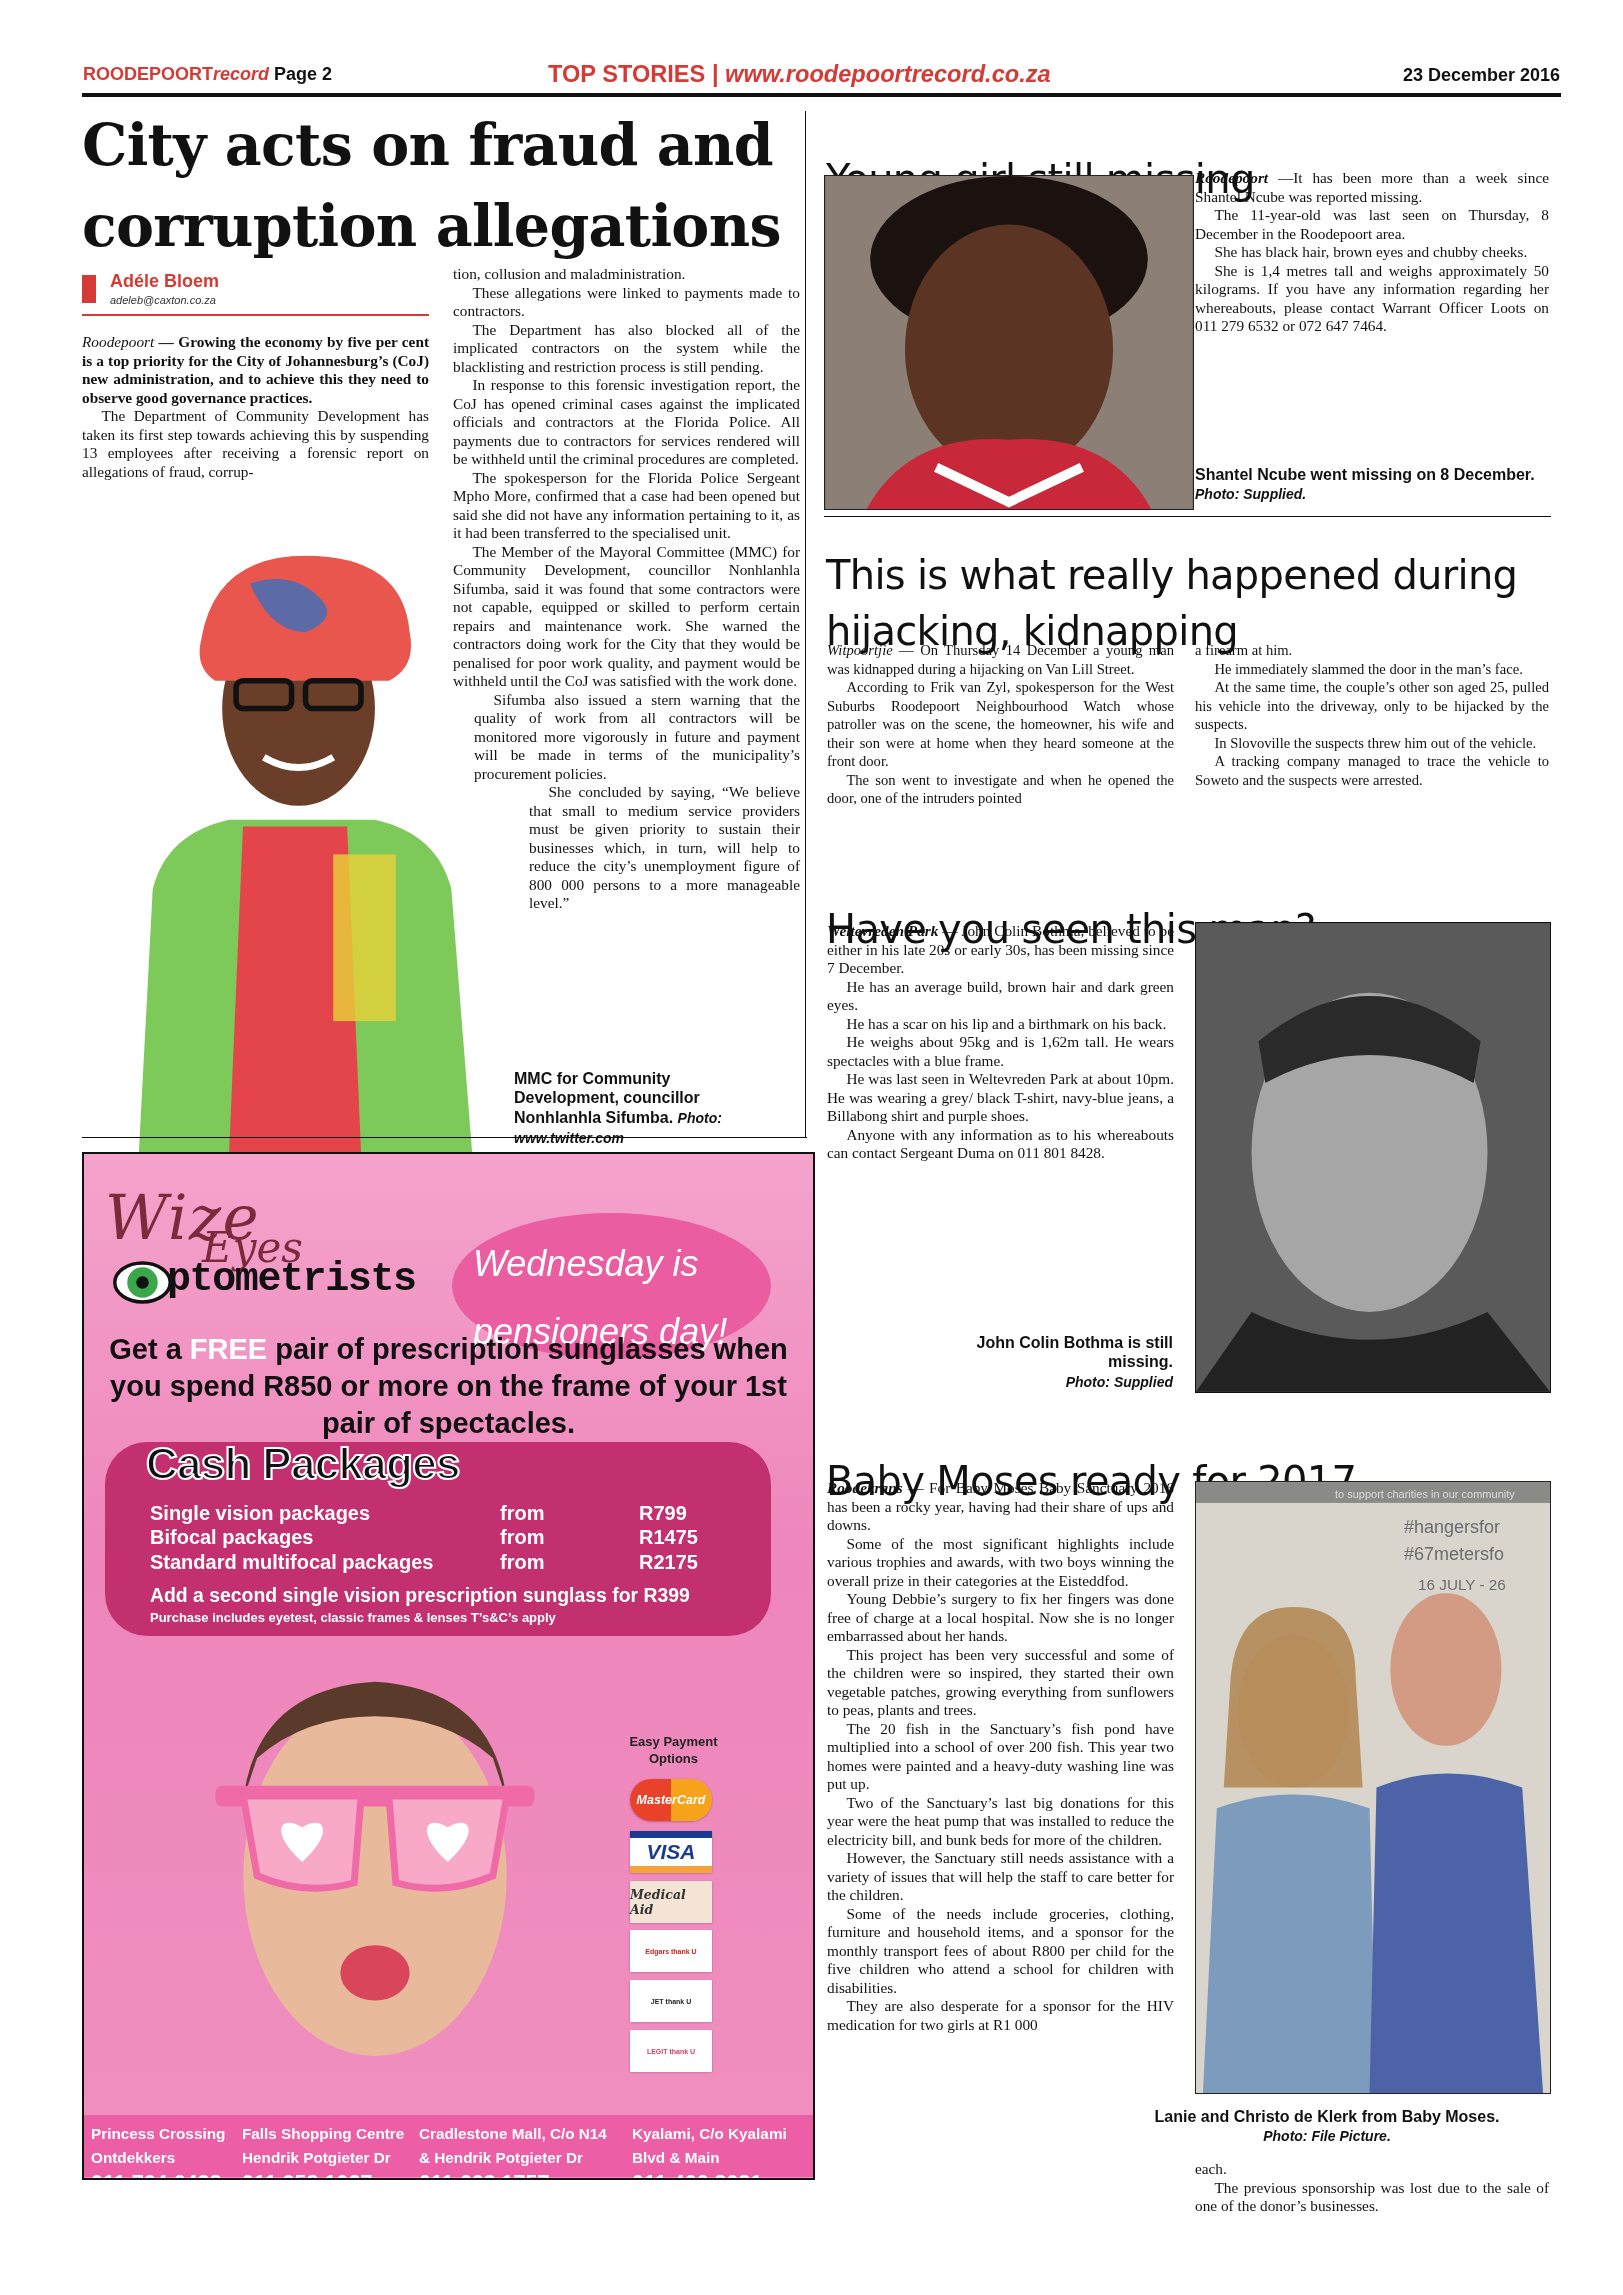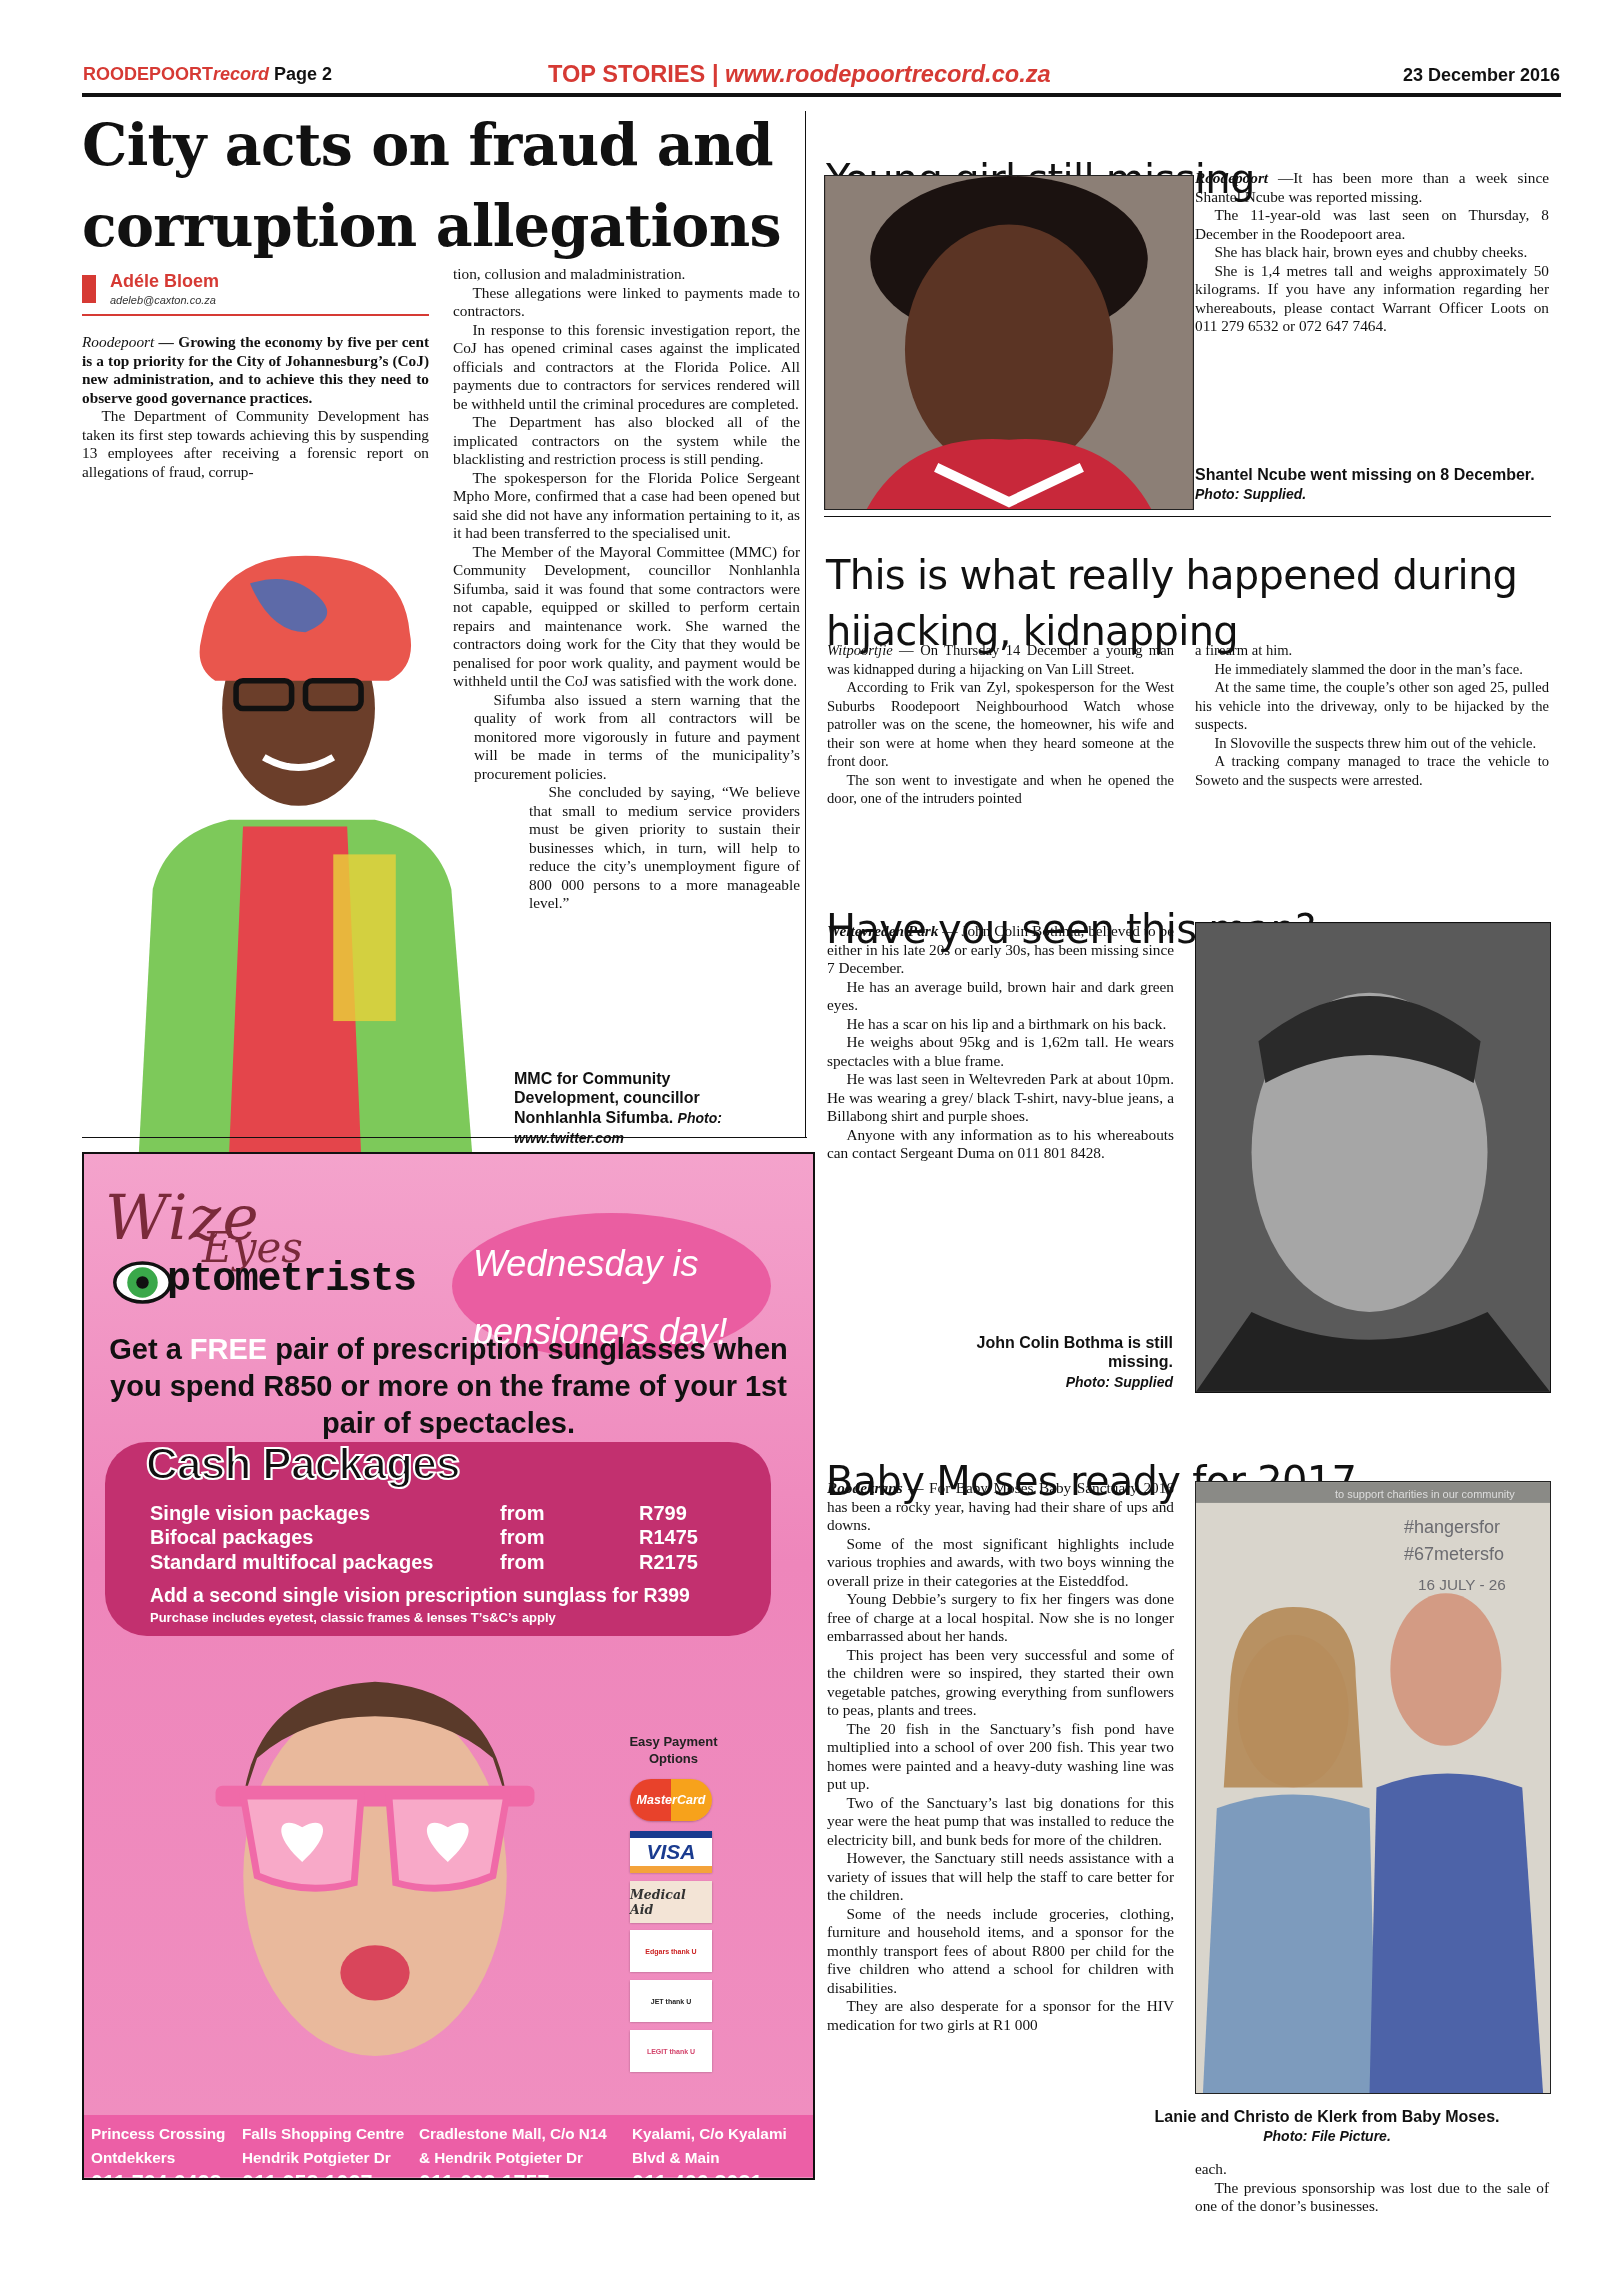--- a/index.html
+++ b/index.html
@@ -113,22 +113,22 @@
   <path d="M200,80 Q260,60 300,100 Q330,130 280,150 Q230,150 200,80 Z" fill="#3a6fbf" opacity=".8"></path>
   <rect x="180" y="220" width="80" height="40" rx="10" fill="none" stroke="#111" stroke-width="8"></rect>
   <rect x="280" y="220" width="80" height="40" rx="10" fill="none" stroke="#111" stroke-width="8"></rect>
   <path d="M220,330 Q270,360 320,330" stroke="#fff" stroke-width="10" fill="none"></path>
   <rect x="320" y="470" width="90" height="240" fill="#e8d23a" opacity=".8"></rect>
 </svg>
 
 <div class="abs col main-col2">
   <p class="noind">tion, collusion and maladministration.</p>
   <p>These allegations were linked to payments made to contractors.</p>
+  <p>The Department has also blocked all of the implicated contractors on the system while the blacklisting and restriction process is still pending.</p>
   <p>In response to this forensic investigation report, the CoJ has opened criminal cases against the implicated officials and contractors at the Florida Police. All payments due to contractors for services rendered will be withheld until the criminal procedures are completed.</p>
-  <p>The Department has also blocked all of the implicated contractors on the system while the blacklisting and restriction process is still pending.</p>
   <p>The spokesperson for the Florida Police Sergeant Mpho More, confirmed that a case had been opened but said she did not have any information pertaining to it, as it had been transferred to the specialised unit.</p>
   <p>The Member of the Mayoral Committee (MMC) for Community Development, councillor Nonhlanhla Sifumba, said it was found that some contractors were not capable, equipped or skilled to perform certain repairs and maintenance work. She warned the contractors doing work for the City that they would be penalised for poor work quality, and payment would be withheld until the CoJ was satisfied with the work done.</p>
   <p style="padding-left:21px">Sifumba also issued a stern warning that the quality of work from all contractors will be monitored more vigorously in future and payment will be made in terms of the municipality’s procurement policies.</p>
   <p style="padding-left:76px">She concluded by saying, “We believe that small to medium service providers must be given priority to sustain their businesses which, in turn, will help to reduce the city’s unemployment figure of 800 000 persons to a more manageable level.”</p>
 </div>
 <div class="abs caption" style="left:514px;top:1069px;width:264px;">
   <span>MMC for Community Development, councillor Nonhlanhla Sifumba.</span> <i style="font-size:14px">Photo: www.twitter.com</i>
 </div>
 <div class="abs col-sep"></div>
 <div class="abs hr-thin" style="left:82px;top:1137px;width:725px;"></div>

